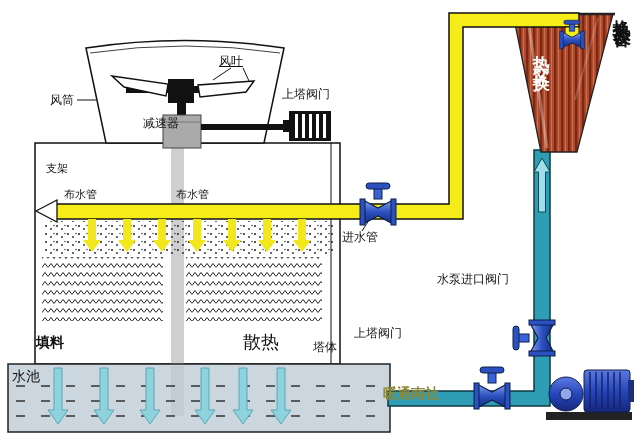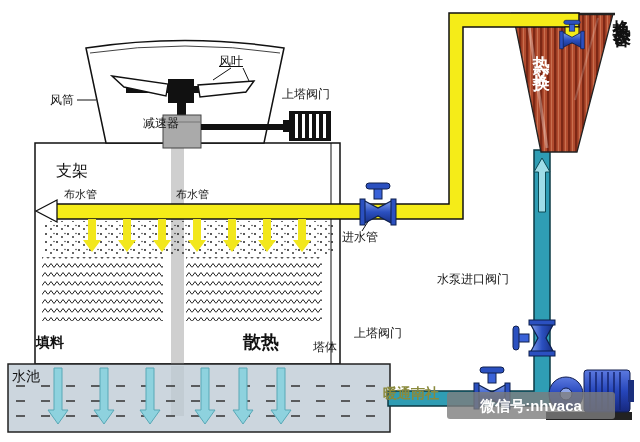--- a/index.html
+++ b/index.html
@@ -157,29 +157,28 @@
   <use href="#valveSym" transform="translate(378,212)"></use>
   <use href="#valveSym" transform="translate(542,338) rotate(-90)"></use>
   <use href="#valveSym" transform="translate(492,396)"></use>
   <use href="#valveSym" transform="translate(572,40) scale(0.68)"></use>
 </svg>
 
 <div class="lbl" style="left:219px; top:55px; font-size:12px;text-decoration:underline;">风叶</div>
 <div class="lbl" style="left:50px; top:94px; font-size:12px;">风筒</div>
 <div class="lbl" style="left:282px; top:88px; font-size:12px;">上塔阀门</div>
 <div class="lbl" style="left:116px; top:117px; font-size:12px;margin-left:27px;">减速器</div>
-<div class="lbl" style="left:56px; top:162px; font-size:16px;">支架</div>
+<div class="lbl" style="left:46px; top:162px; font-size:11px;">支架</div>
 <div class="lbl" style="left:64px; top:188px; font-size:11px;">布水管</div>
 <div class="lbl" style="left:176px; top:188px; font-size:11px;">布水管</div>
 <div class="lbl" style="left:342px; top:231px; font-size:12px;">进水管</div>
 <div class="lbl" style="left:437px; top:273px; font-size:12px;">水泵进口阀门</div>
 <div class="lbl" style="left:354px; top:327px; font-size:12px;">上塔阀门</div>
 <div class="lbl" style="left:36px; top:335px; font-size:14px; font-weight:bold;">填料</div>
-<div class="lbl" style="left:243px; top:333px; font-size:18px; font-weight:bold;">散热</div>
+<div class="lbl" style="left:243px; top:333px; font-size:18px; font-weight:normal;">散热</div>
 <div class="lbl" style="left:313px; top:341px; font-size:12px;">塔体</div>
 <div class="lbl" style="left:12px; top:369px; font-size:14px; font-weight:normal;">水池</div>
 <div class="lbl vtext" style="left:531px; top:42px; font-size:17px; font-weight:bold; color:#fff; letter-spacing:9px;">热交换</div>
 <div class="lbl vtext" style="left:611px; top:6px; font-size:18px; font-weight:bold; letter-spacing:3px;">换热设备</div>
 
 <div class="wm-brand">暖通南社</div>
-<div class="wm-box">微信号:nhvaca</div>
 
 </div>
 
 </body></html>

